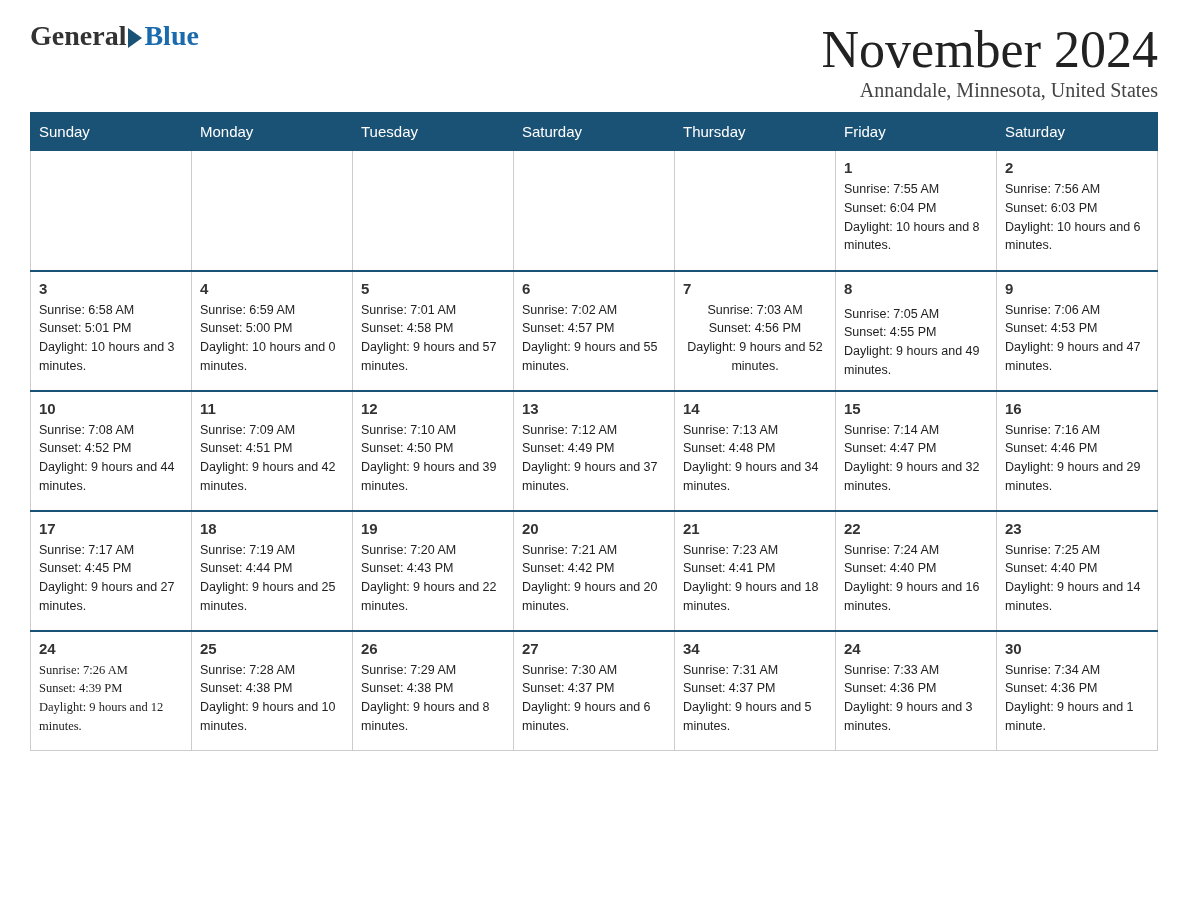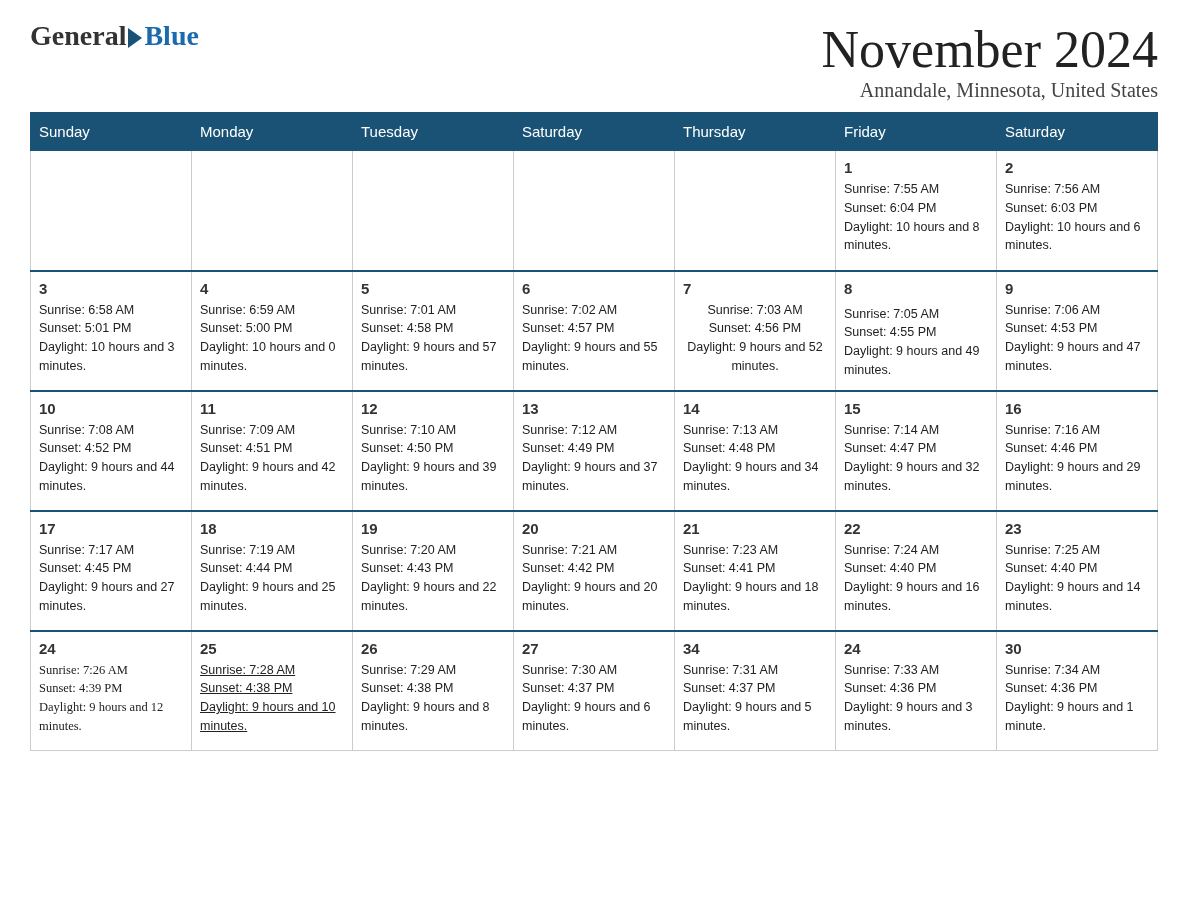--- a/index.html
+++ b/index.html
@@ -293,21 +293,21 @@
       </tr>
       <tr class="row-border">
         <td>
           <span class="day-number">24</span>
           <div class="day-info" style="white-space: pre-line; font-family: Liberation Serif, serif;">Sunrise: 7:26 AM
 Sunset: 4:39 PM
 Daylight: 9 hours and 12 minutes.</div>
         </td>
         <td>
           <span class="day-number">25</span>
-          <div class="day-info" style="white-space: pre-line; text-decoration: underline;">Sunrise: 7:28 AM
+          <div class="day-info" style="white-space: pre-line;">Sunrise: 7:28 AM
 Sunset: 4:38 PM
 Daylight: 9 hours and 10 minutes.</div>
         </td>
         <td>
           <span class="day-number">26</span>
           <div class="day-info" style="white-space: pre-line;">Sunrise: 7:29 AM
 Sunset: 4:38 PM
 Daylight: 9 hours and 8 minutes.</div>
         </td>
         <td>

